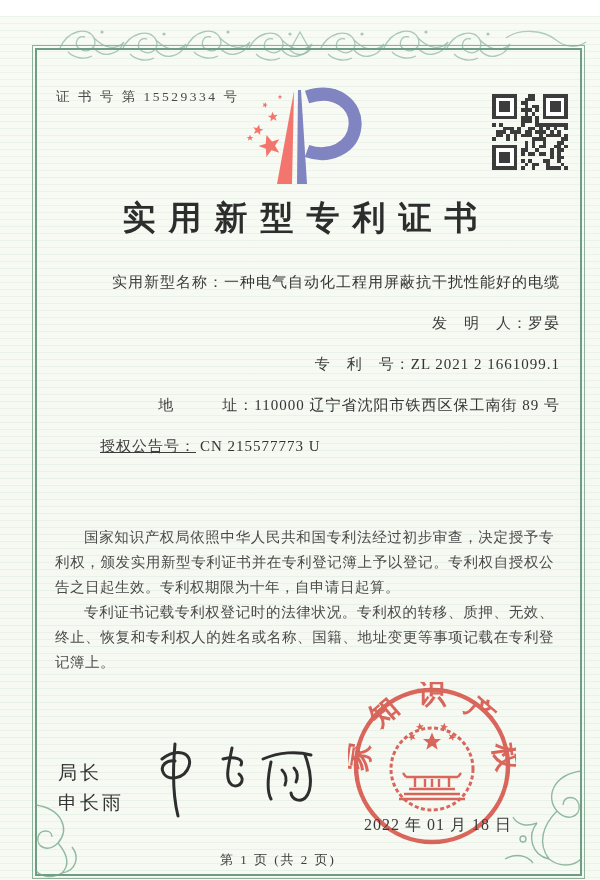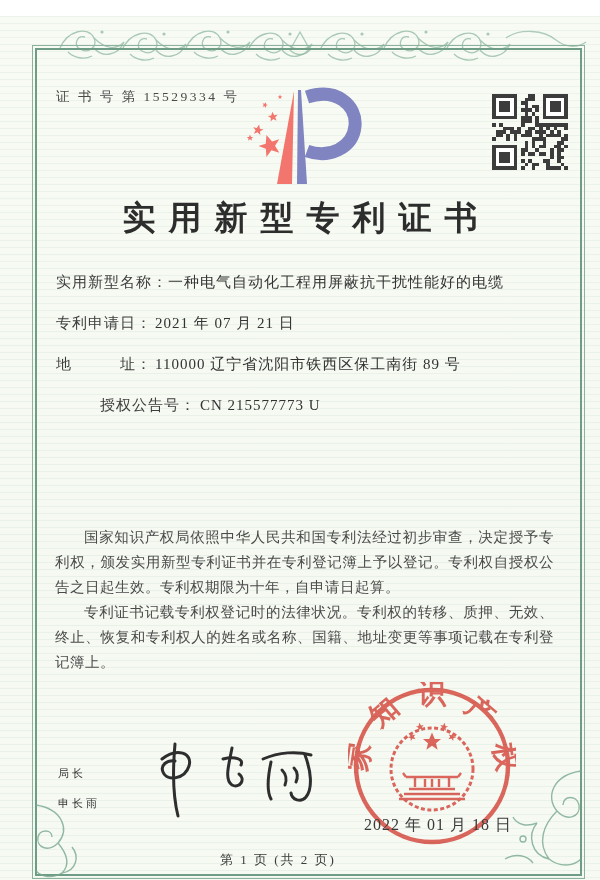--- a/index.html
+++ b/index.html
@@ -28,33 +28,33 @@
     font-size:13.5px;letter-spacing:2.5px;color:#4a4a4a;
   }
   .logo{position:absolute;left:237px;top:68px;}
   .qr{position:absolute;left:492px;top:78px;width:76px;height:76px;}
   .title{
     position:absolute;left:0;right:0;top:180px;margin:0;
     text-align:center;font-size:33px;font-weight:700;color:#2d2d2d;
     letter-spacing:13px;text-indent:13px;
   }
   .fields{position:absolute;left:56px;right:40px;top:257px;}
-  .field-row{margin-bottom:22px;font-size:15px;white-space:nowrap;}
+  .field-row{margin-bottom:22px;font-size:15px;white-space:nowrap;text-align:right;}
   .flabel{display:inline-block;min-width:99px;letter-spacing:1px;color:#3d3d3d;}
   .fvalue{letter-spacing:1px;color:#333;}
   .grant-row{display:flex;}
   .pair-right{margin-left:44px;}
-  .pair-right .flabel{min-width:0;margin-right:4px;}
+  .pair-right .flabel{min-width:0;margin-right:4px;text-decoration:underline;}
   .paragraphs{
     position:absolute;left:55px;right:46px;top:509px;
     font-size:14.5px;line-height:25px;color:#4a4a4a;letter-spacing:.5px;
     text-align:justify;
   }
   .paragraphs p{margin:0;text-indent:2em;}
-  .officer{position:absolute;left:58px;top:742px;font-size:11px;line-height:30px;letter-spacing:3px;color:#333;}
+  .officer{position:absolute;left:58px;top:742px;font-size:19px;line-height:30px;letter-spacing:3px;color:#333;}
   .signature{position:absolute;left:145px;top:716px;}
   .seal{position:absolute;left:348px;top:666px;mix-blend-mode:multiply;opacity:.88;}
   .seal-date{
     position:absolute;left:364px;top:799px;z-index:3;
     font-size:16px;letter-spacing:1px;color:#3b3b3b;white-space:nowrap;
   }
   .footer{
     position:absolute;left:0;right:0;top:835px;text-align:center;
     font-size:13px;letter-spacing:2px;color:#3d3d3d;transform:translateX(-22px);
   }
@@ -267,21 +267,24 @@
       <rect x="2" y="16" width="3" height="3" fill="#3c3c3c"></rect>
     </svg>
 
   <h1 class="title">实用新型专利证书</h1>
 
   <div class="fields">
     <div class="field-row">
       <span class="flabel">实用新型名称：</span><span class="fvalue">一种电气自动化工程用屏蔽抗干扰性能好的电缆</span>
     </div>
     <div class="field-row">
-      <span class="flabel">专利申请日：</span><span class="fvalue">2021 年 07 月 21 日</span>
+      <span class="flabel">发　明　人：</span><span class="fvalue">罗晏</span>
+    </div>
+    <div class="field-row">
+      <span class="flabel">专　利　号：</span><span class="fvalue">ZL 2021 2 1661099.1</span>
     </div>
     <div class="field-row">
       <span class="flabel">地　　　址：</span><span class="fvalue">110000 辽宁省沈阳市铁西区保工南街 89 号</span>
     </div>
     <div class="field-row grant-row">
       <span class="pair pair-right">
         <span class="flabel">授权公告号：</span><span class="fvalue">CN 215577773 U</span>
       </span>
     </div>
   </div>

